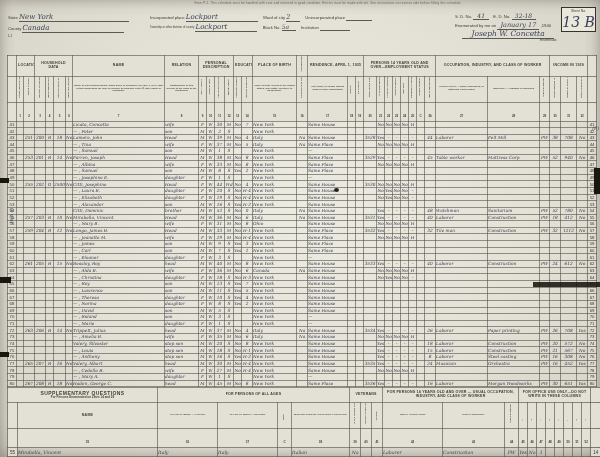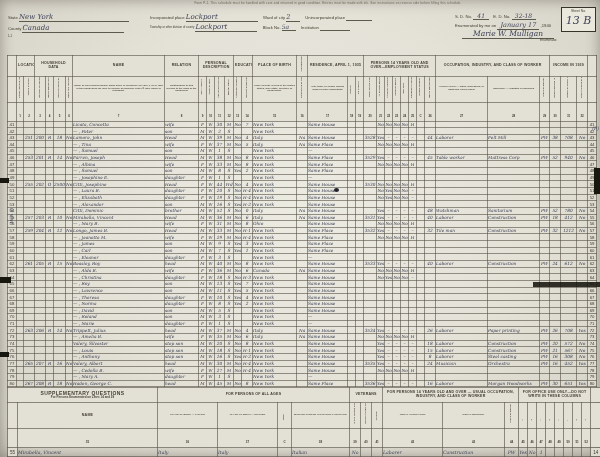--- a/index.html
+++ b/index.html
@@ -18,21 +18,21 @@
   .fld .lab{display:inline-block;vertical-align:baseline;}
   .fld .lab2{display:inline-block;font-size:2.8px;line-height:1.05;vertical-align:middle;}
   .hw{font-family:"DejaVu Serif",serif;font-style:italic;color:#3d4156;}
   .uline{display:inline-block;border-bottom:.5px solid #5c594d;text-align:left;}
   .titles{position:absolute;left:300px;top:8px;width:250px;text-align:center;}
   .t1{font-size:4.2px;letter-spacing:.3px;}
   .t2{font-size:4.6px;letter-spacing:.3px;margin-top:1.5px;}
   .t3{font-family:"Liberation Serif",serif;font-weight:bold;font-size:9px;letter-spacing:2.5px;margin-top:3px;}
   .sheetbox{position:absolute;right:4px;top:7px;width:35px;height:25px;border:1px solid #37332a;text-align:center;background:#eae7dd;}
   .sheetbox .sl{font-size:3.4px;margin-top:1px;}
-  .sheetbox .sv{font-size:11px;margin-top:1px;}
+  .sheetbox .sv{font-size:14px;margin-top:1px;}
   
   table{border-collapse:collapse;table-layout:fixed;}
   #main{margin-left:7px;width:589px;border:1px solid #3a362c;}
   #main th,#main td{border:.5px solid rgba(85,80,68,.6);padding:0;overflow:hidden;white-space:nowrap;height:auto;}
   #main thead th{background:#e3e0d6;vertical-align:middle;text-align:center;}
   th.grp span{font-weight:bold;font-size:3.6px;letter-spacing:.2px;white-space:normal;display:block;line-height:1.1;padding:0 1px;}
   tr.grps{height:14px;}
   tr.subs{height:22px;}
   tr.nums{height:6px;}
   th.vert{vertical-align:middle;}
@@ -104,21 +104,21 @@
       <span class="uline" style="width:16px;text-align:center;"><span class="hw" style="font-size:6px;">41</span></span>
       <span class="lab" style="margin-left:3px;">E. D. No.</span>
       <span class="uline" style="width:24px;text-align:center;"><span class="hw" style="font-size:6px;">32-18</span></span>
     </div>
     <div class="fld" style="top:21px;left:455px;">
       <span class="lab">Enumerated by me on</span>
       <span class="uline" style="width:42px;text-align:center;"><span class="hw" style="font-size:6.5px;">January 17</span></span>
       <span class="lab">, </span><span class="lab">1940</span>
     </div>
     <div class="fld" style="top:29px;left:462px;">
-      <span class="uline" style="width:92px;text-align:center;"><span class="hw" style="font-size:7.5px;">Marie W. Mulligan</span></span>
+      <span class="uline" style="width:92px;text-align:center;"><span class="hw" style="font-size:7.5px;">Joseph W. Concetta</span></span>
     </div>
     <div class="fld" style="top:38px;left:540px;font-size:3.2px;">Enumerator.</div>
 
     <div class="sheetbox">
       <div class="sl">Sheet No.</div>
       <div class="sv hw">13 B</div>
     </div>
   </div>
 
   <table id="main">

